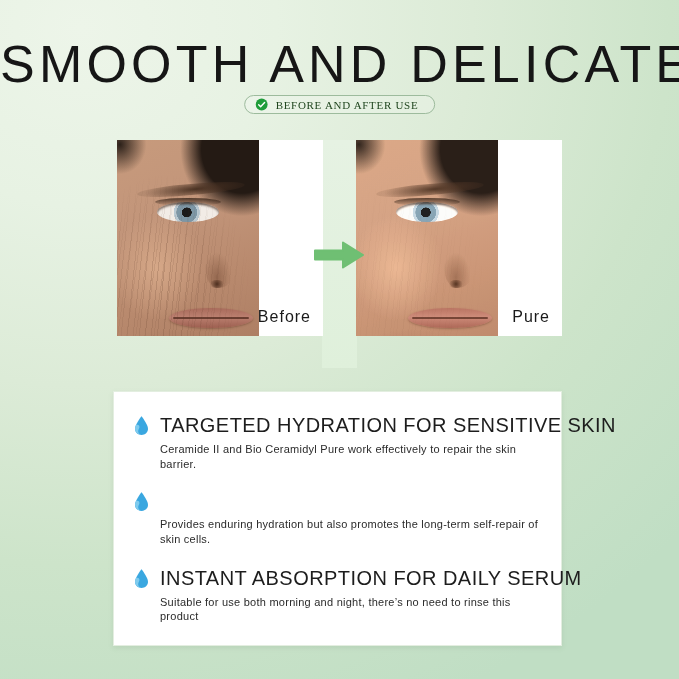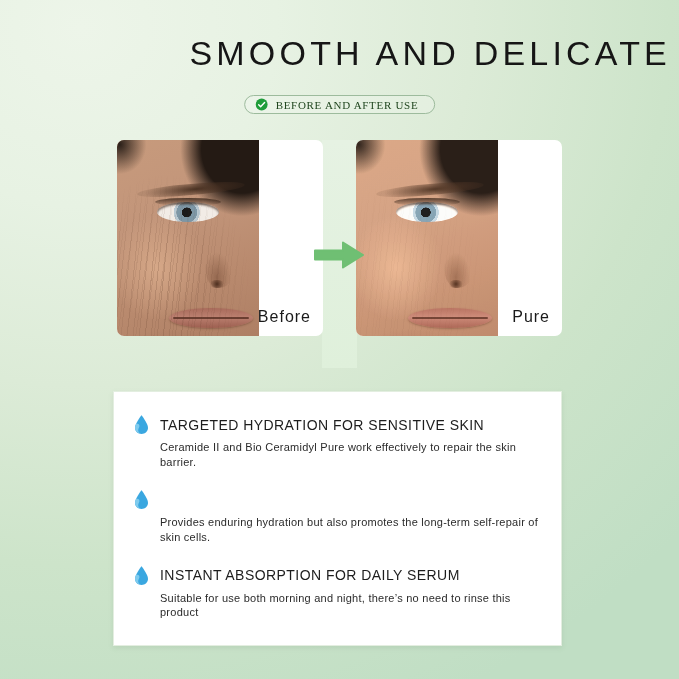--- a/index.html
+++ b/index.html
@@ -22,24 +22,24 @@
     width: 679px;
     height: 679px;
     background:
       radial-gradient(120% 110% at 12% 4%, #edf5e9 0%, #e7f2e3 24%, #dcebd7 48%, #cde4ca 72%, #c0dec4 100%);
   }
 
   
   .title {
     position: absolute;
     left: 0;
-    right: 8px;
+    right: 0;
     top: 34px;
-    text-align: right;
-    font-size: 34px;
+    text-align: left;
+    font-size: 52px;
     font-weight: 400;
     letter-spacing: 4.2px;
     color: #161616;
     white-space: nowrap;
   }
 
   
   .badge {
     position: absolute;
     left: 50%;
@@ -71,21 +71,20 @@
     width: 445px;
     height: 228px;
   }
   .panel {
     position: absolute;
     top: 0;
     width: 206px;
     height: 196px;
     background: #ffffff;
     overflow: hidden;
-    border-radius: 7px;
   }
   .panel-before { left: 0; }
   .panel-after  { right: 0; }
 
   .photo {
     position: absolute;
     left: 0;
     top: 0;
     width: 142px;
     height: 228px;
@@ -229,21 +228,21 @@
   .feature:last-child { margin-bottom: 8px; }
 
   .feature-head {
     display: flex;
     align-items: center;
     gap: 11px;
     margin-bottom: 5px;
   }
   .drop-icon { width: 15px; height: 21px; flex: none; display: block; }
   .feature-title {
-    font-size: 14px;
+    font-size: 20px;
     font-weight: 400;
     letter-spacing: 0.45px;
     color: #1d1d1d;
     white-space: nowrap;
   }
   .feature-body {
     margin-left: 26px;
     font-size: 11px;
     line-height: 1.33;
     letter-spacing: 0.25px;

